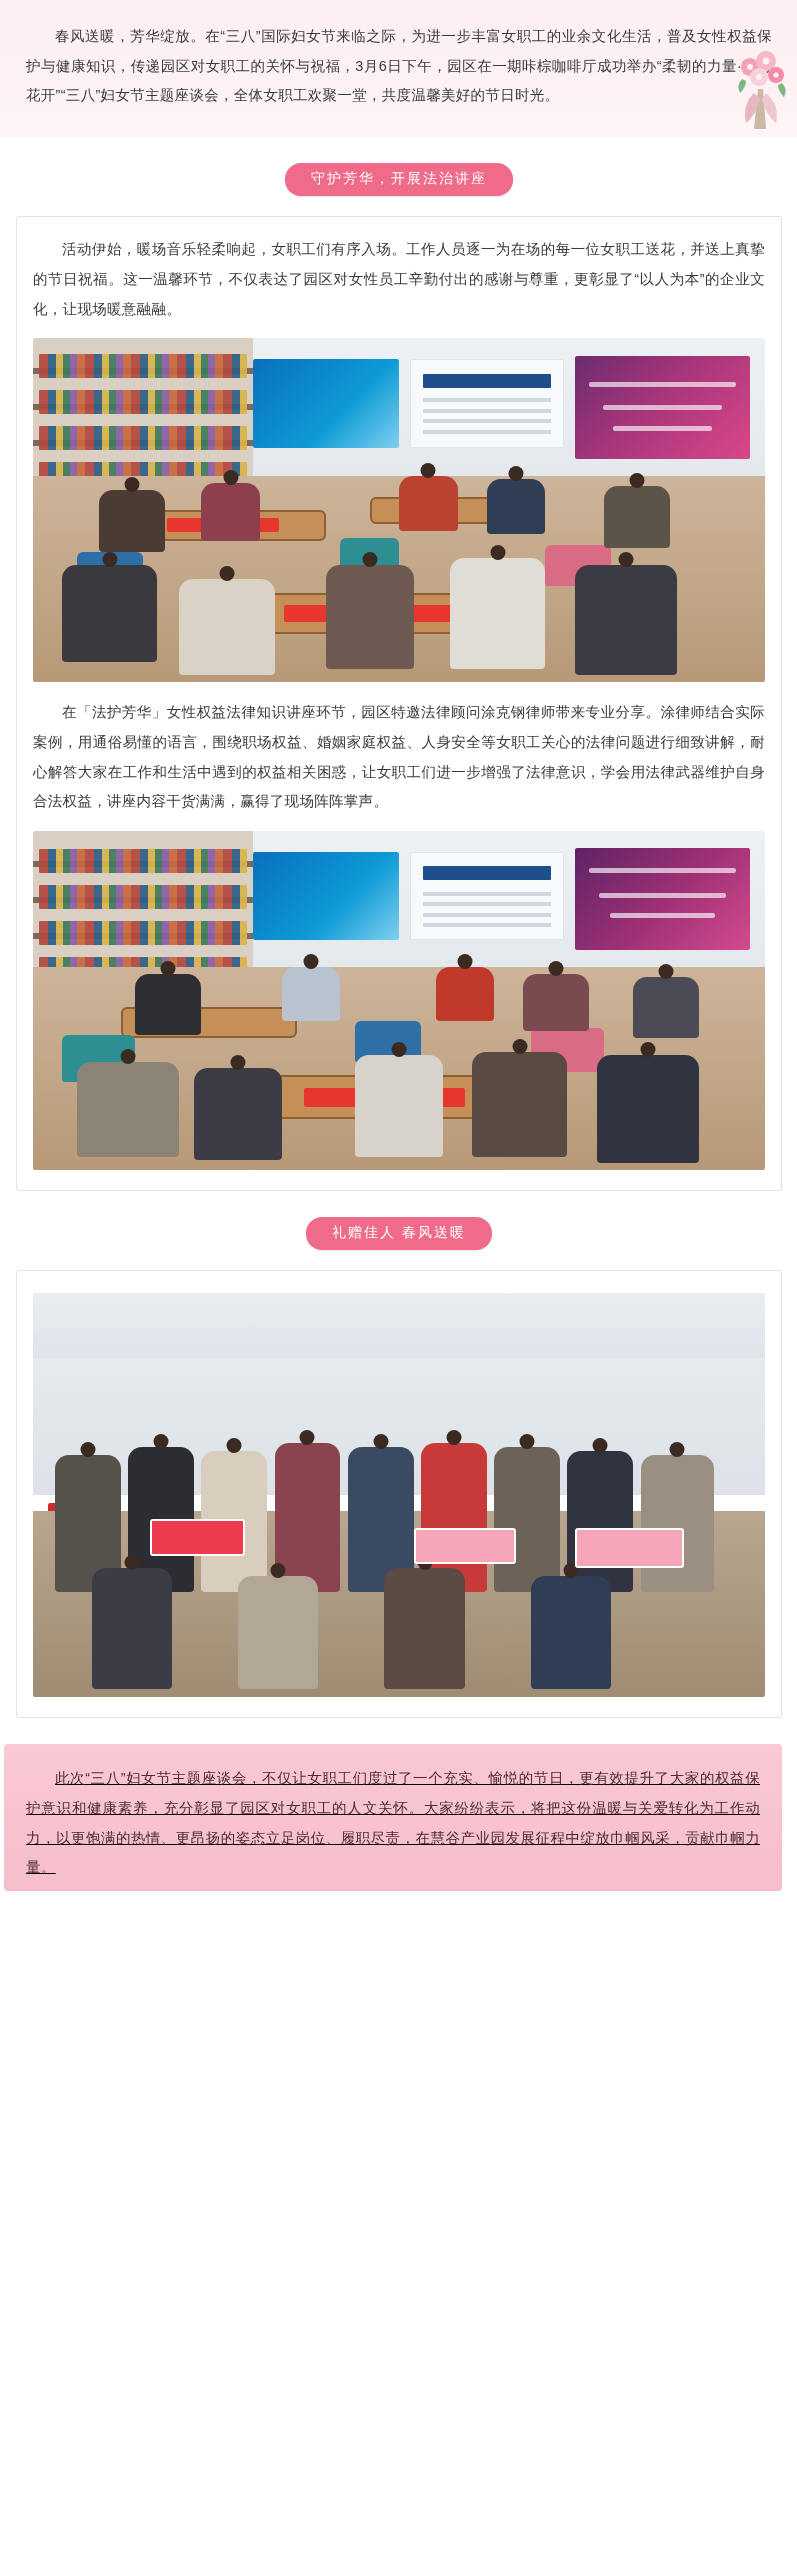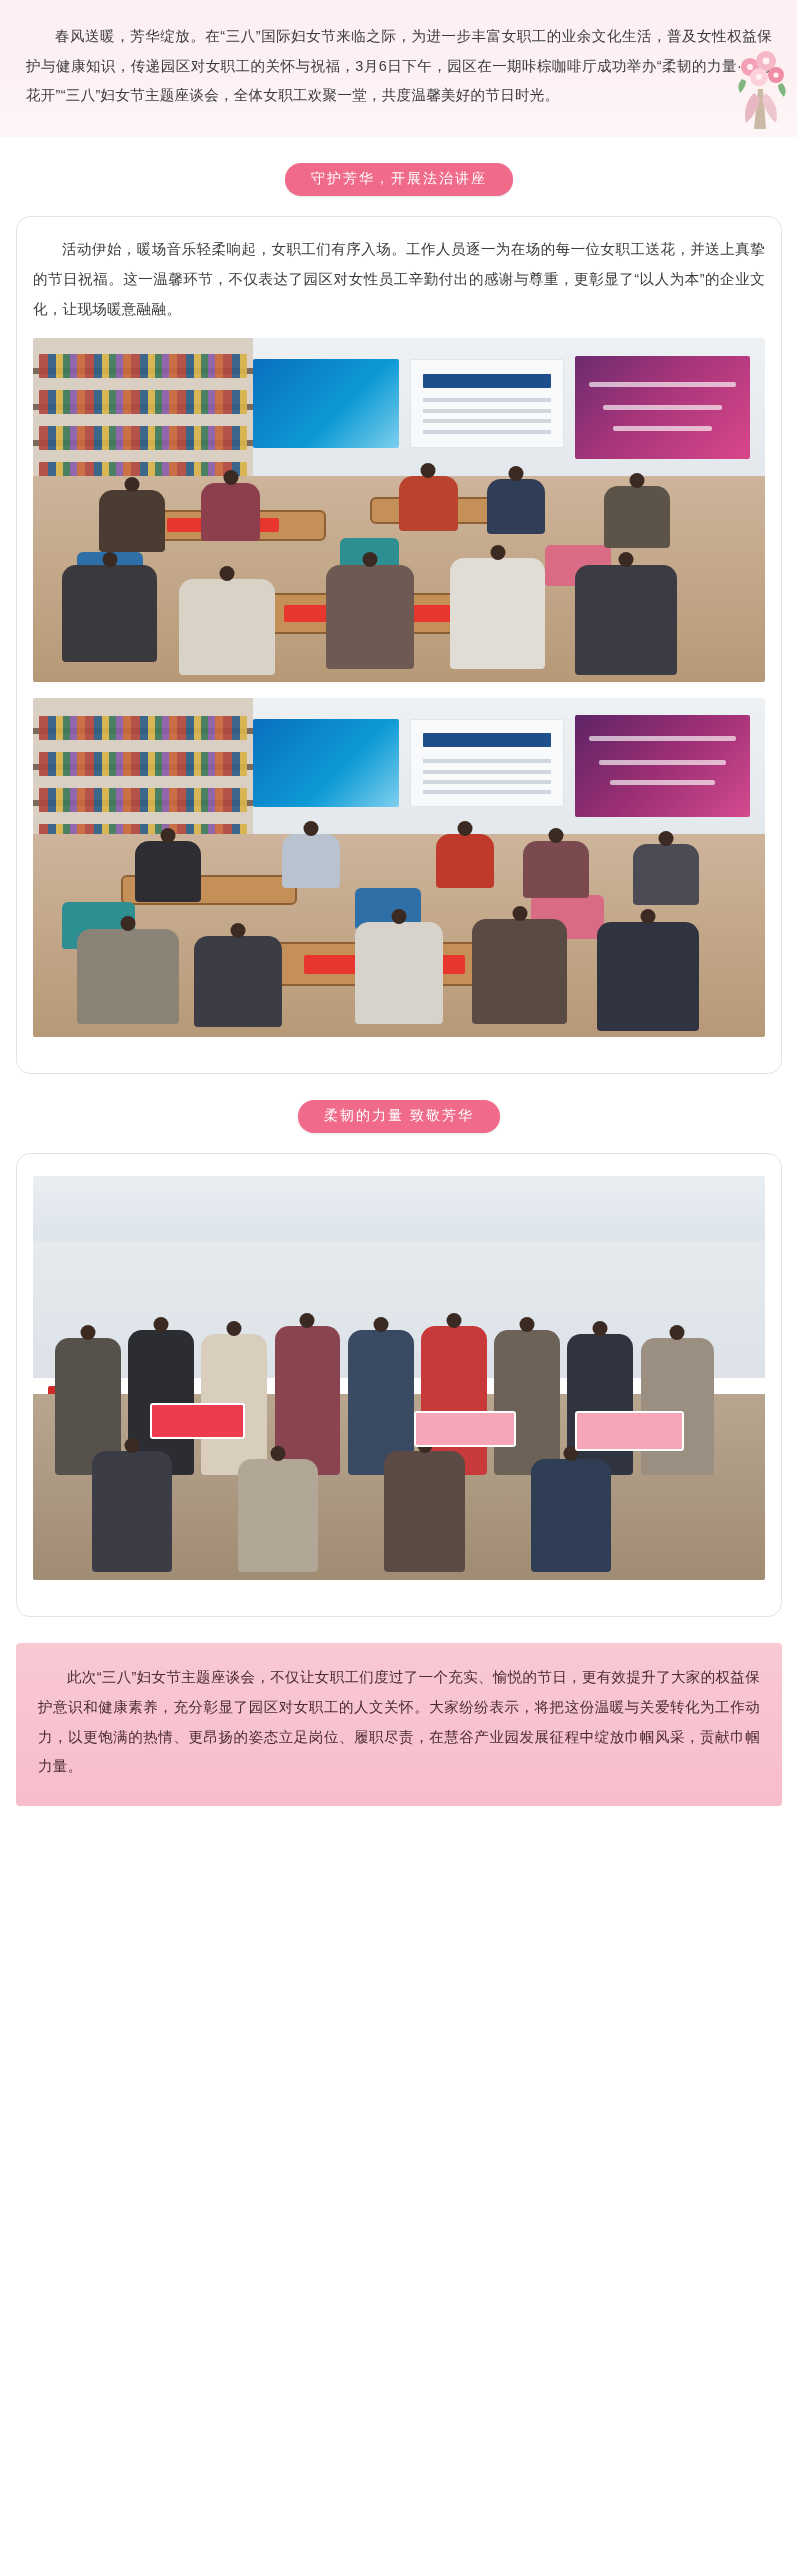--- a/index.html
+++ b/index.html
@@ -53,22 +53,22 @@
     letter-spacing: 2px;
     padding: 7px 26px 8px 26px;
     border-radius: 16px;
     box-shadow: 0 1px 2px rgba(0,0,0,0.10);
   }
 
   
   .card {
     margin: 0 16px;
     border: 1px solid #e3e3e3;
-    border-radius: 14px;
-    padding: 18px 16px 20px 16px;
+    border-radius: 3px;
+    padding: 18px 16px 4px 16px;
     background: #fff;
   }
   .card p {
     margin: 0 0 14px 0;
     font-size: 14.5px;
     line-height: 2.05;
     color: #3b3b3b;
     text-indent: 2em;
     text-align: justify;
     letter-spacing: 0.3px;
@@ -166,24 +166,25 @@
     position: absolute; left: 0; right: 0; top: 0; height: 16%;
     background: linear-gradient(180deg,#e9eef2,#dde4ea);
   }
   .ceil-light {
     position: absolute; top: 18%; height: 8px; background: #fff7d8;
     border-radius: 3px; box-shadow: 0 0 6px #fff3c0;
   }
 
   
   .footer-note {
-    margin: 26px 16px 0 16px;
+    margin: 26px 16px 0 4px;
     background: linear-gradient(180deg,#f9c9d4,#f7bdcb);
     border-radius: 4px;
-    padding: 20px 22px 24px 22px;
+    padding: 20px 22px 8px 22px;
+    text-decoration: underline;
   }
   .footer-note p {
     margin: 0;
     font-size: 14.5px;
     line-height: 2.05;
     color: #4a2a33;
     text-indent: 2em;
     text-align: justify;
     letter-spacing: 0.3px;
   }
@@ -280,20 +281,21 @@
           </div>
         <div class="person" style="left:57%;top:64%;width:13%;height:32%;background:#e0ddd6">
             <span class="head"></span>
           </div>
         <div class="person" style="left:74%;top:66%;width:14%;height:32%;background:#3b3b44">
             <span class="head"></span>
           </div>
       </div>
     </div>
 
+    <p>在「法护芳华」女性权益法律知识讲座环节，园区特邀法律顾问涂克钢律师带来专业分享。涂律师结合实际案例，用通俗易懂的语言，围绕职场权益、婚姻家庭权益、人身安全等女职工关心的法律问题进行细致讲解，耐心解答大家在工作和生活中遇到的权益相关困惑，让女职工们进一步增强了法律意识，学会用法律武器维护自身合法权益，讲座内容干货满满，赢得了现场阵阵掌声。</p>
 
     <div class="photo p2">
       <div class="scene">
         <div class="wall"></div>
         <div class="shelf">
           <div class="books" style="top:18px"></div>
           <div class="books" style="top:54px"></div>
           <div class="books" style="top:90px"></div>
           <div class="books" style="top:126px"></div>
         </div>
@@ -347,21 +349,21 @@
           </div>
         <div class="person" style="left:77%;top:66%;width:14%;height:32%;background:#2f3440">
             <span class="head"></span>
           </div>
       </div>
     </div>
 
   </div>
 
   <div class="section-head">
-    <span class="pill">柔韧的力量 致敬芳华</span>
+    <span class="pill">礼赠佳人 春风送暖</span>
   </div>
 
   <div class="card">
 
     <div class="photo p3">
       <div class="scene">
         <div class="ceiling"></div>
         <div class="ceil-light" style="left:10%;width:26%"></div>
         <div class="ceil-light" style="left:44%;width:22%"></div>
         <div class="ceil-light" style="left:72%;width:20%"></div>

